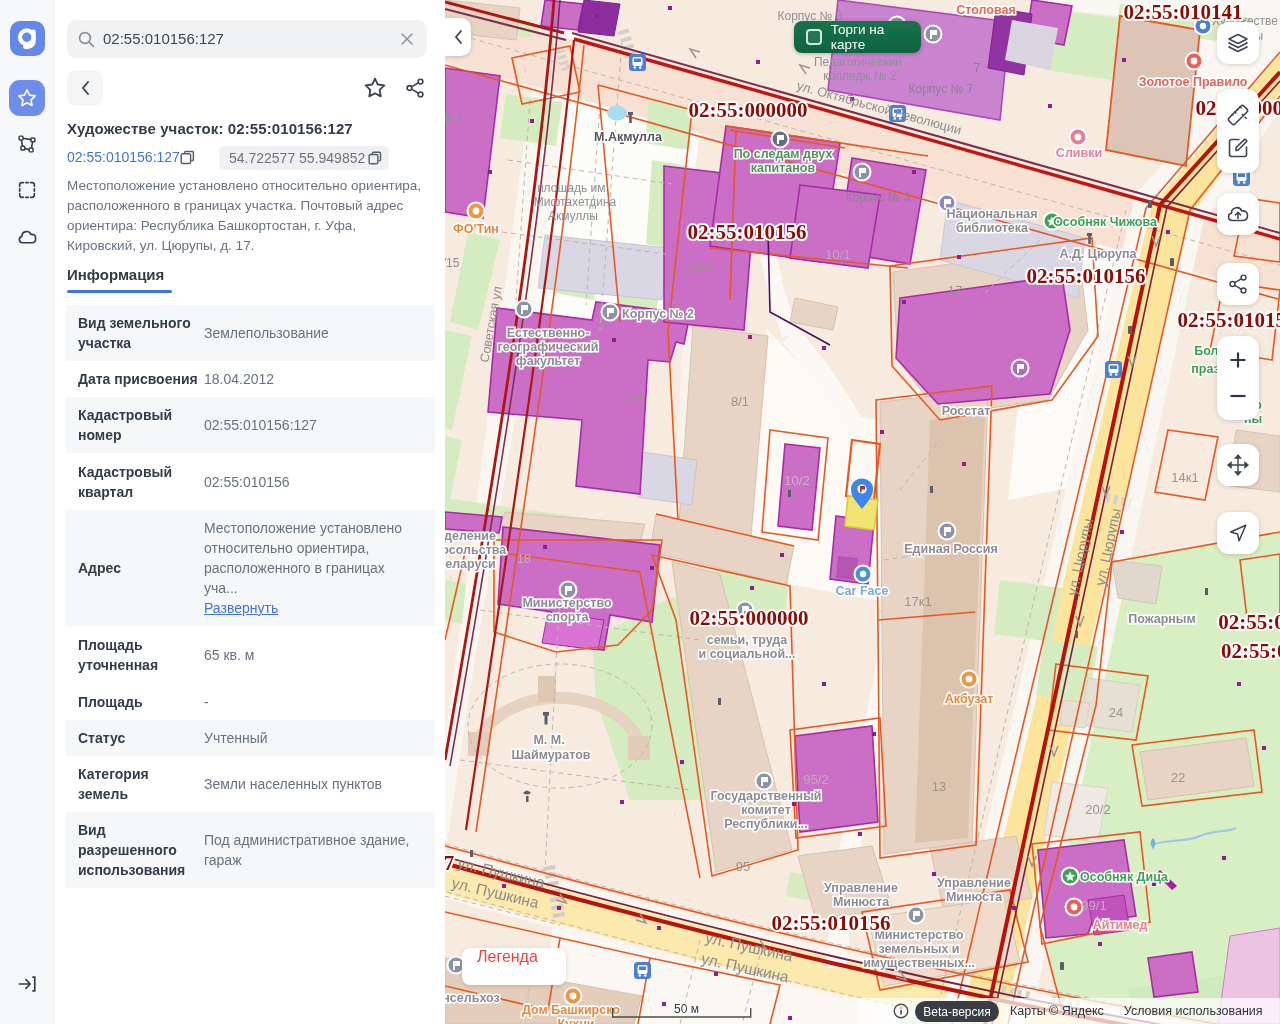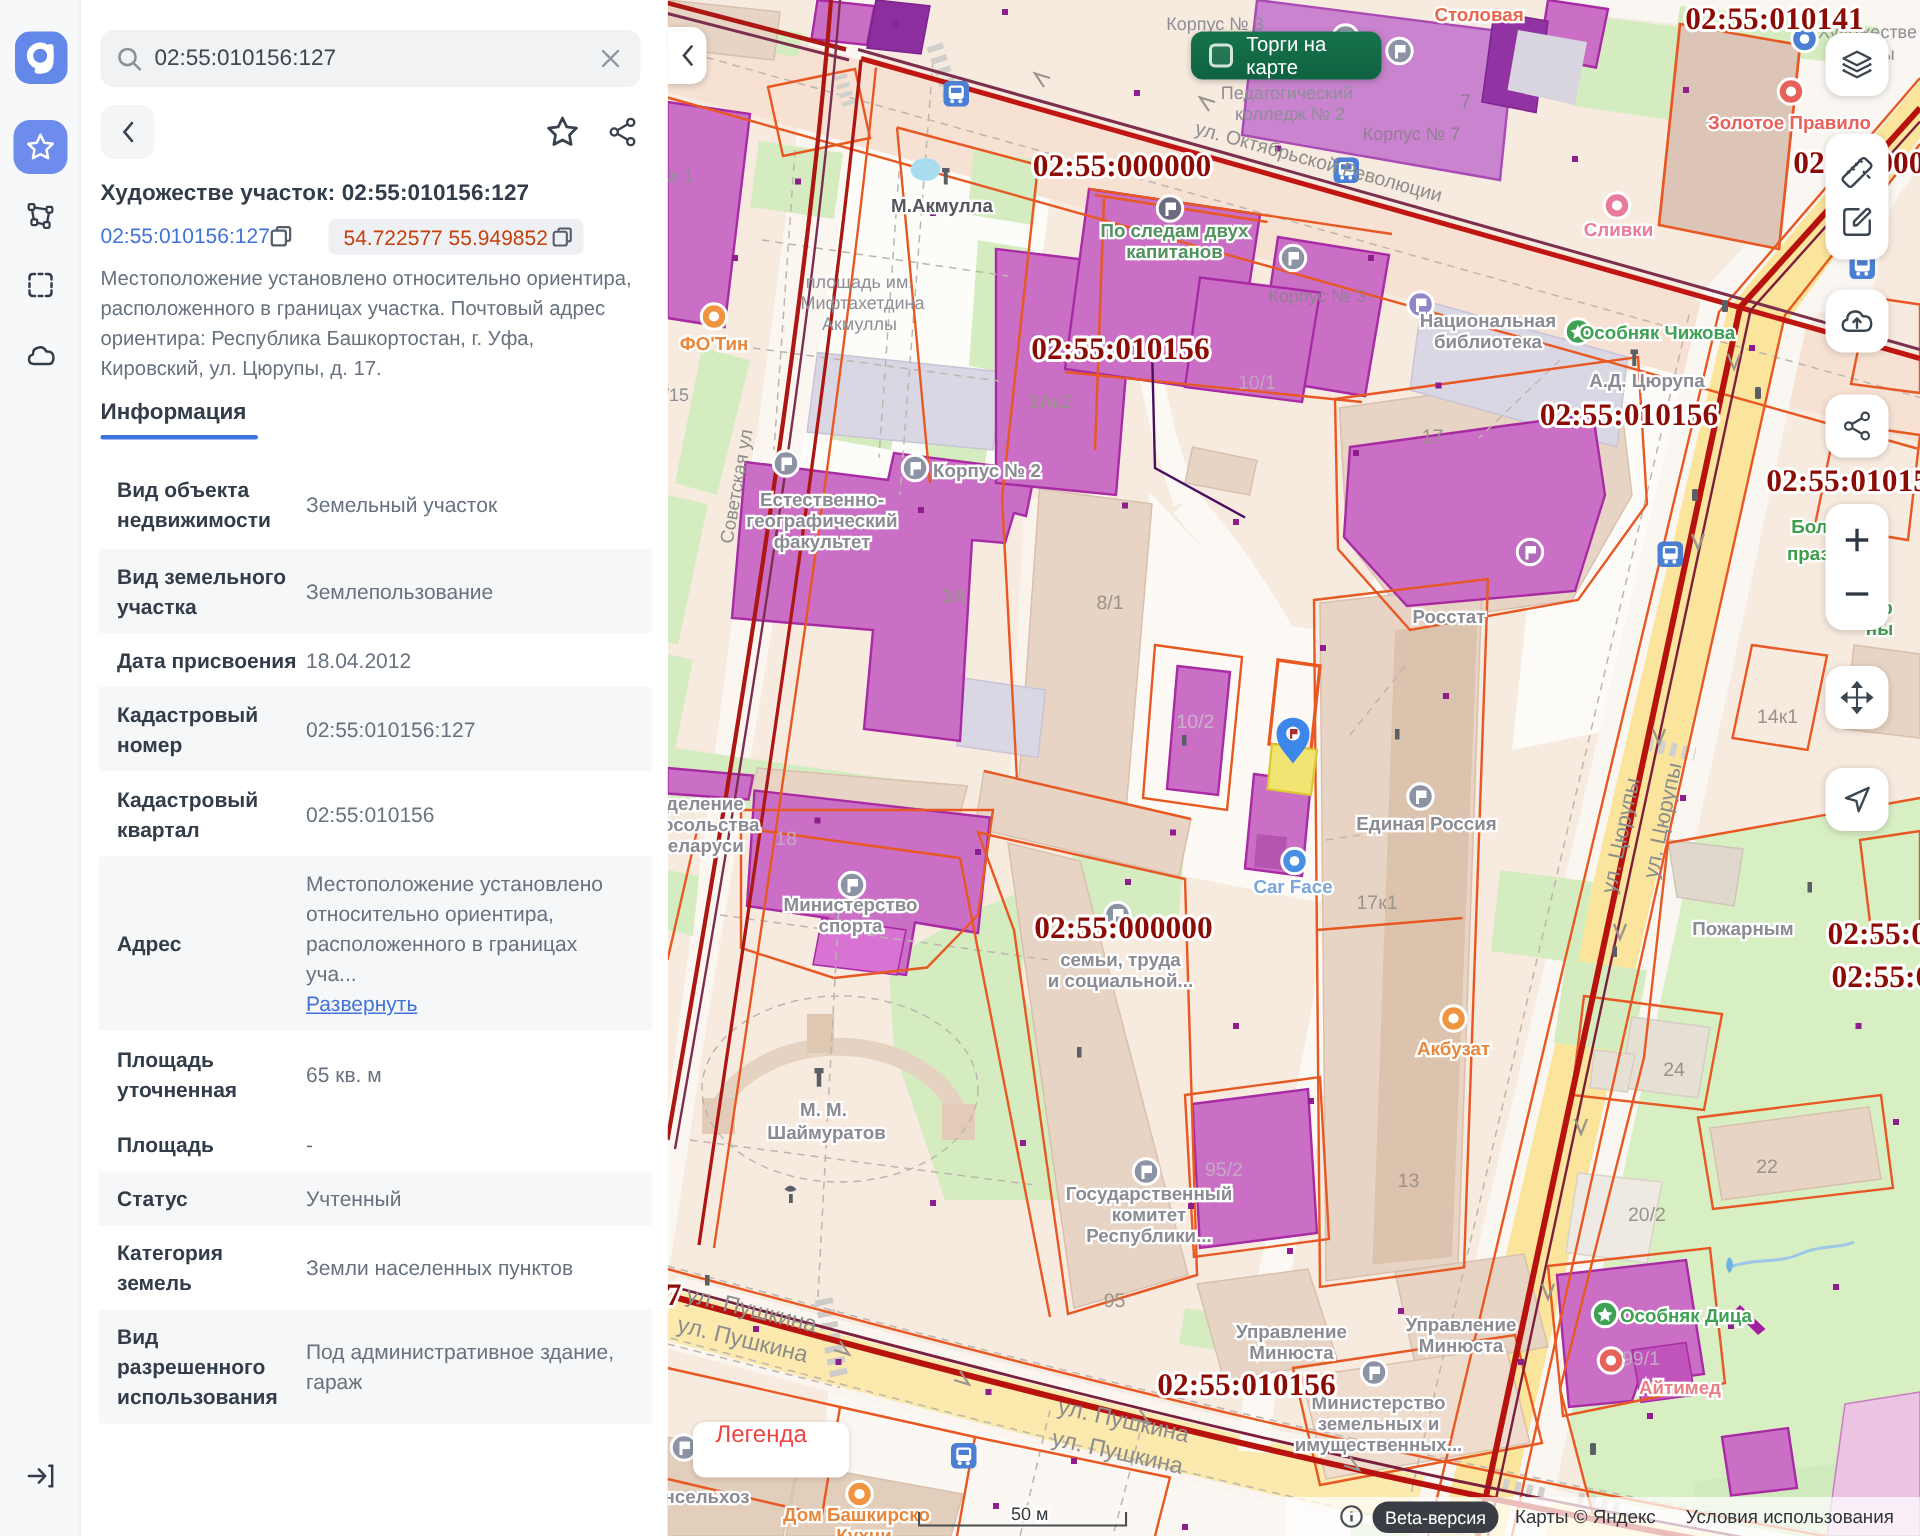--- a/index.html
+++ b/index.html
@@ -12,21 +12,21 @@
   .railbtn.active { background:#6d8cec; }
   
   #side { position:absolute; left:55px; top:0; width:390px; height:727px; background:#fff; }
   #search { position:absolute; left:12px; top:20px; width:360px; height:38px; background:#f0f2f4; border-radius:9px; }
   #search .q { position:absolute; left:36px; top:10px; font-size:15px; color:#3e4754; }
   .iconbtn { position:absolute; display:flex; align-items:center; justify-content:center; }
   #backbtn { left:12px; top:70px; width:36px; height:36px; background:#f4f5f7; border-radius:9px; }
   h1.title { position:absolute; left:12px; top:120px; font-size:15px; font-weight:bold; color:#333d4a; letter-spacing:.1px; }
   .linkrow { position:absolute; left:12px; top:149px; width:366px; height:22px; font-size:14px; }
   .linkrow a { color:#4273d9; text-decoration:none; }
-  .coordchip { position:absolute; left:152px; top:-3px; height:24px; background:#eef0f3; border-radius:5px; padding:4px 24px 0 10px; color:#c2410c; }
+  .coordchip { position:absolute; left:152px; top:-3px; height:24px; background:#eef0f3; border-radius:5px; padding:4px 24px 0 10px; color:#737373; }
   .desc { position:absolute; left:12px; top:176px; width:357px; font-size:13.5px; line-height:20px; color:#68727f; }
   .tab { position:absolute; left:12px; top:266px; font-size:15px; font-weight:bold; color:#333d4a; }
   .tabline { position:absolute; left:12px; top:290px; width:105px; height:3px; background:#3f73e0; border-radius:2px; }
   table.info { position:absolute; left:11px; top:305px; width:369px; border-collapse:collapse; font-size:14px; }
   table.info td { vertical-align:middle; padding:8px 4px 8px 0; line-height:20px; }
   table.info td.l { width:138px; padding-left:12px; color:#333d4a; font-weight:bold; }
   table.info td.v { color:#68727f; padding-right:21px; }
   table.info tr.g { background:#f6f7f8; }
   .exp { color:#4273d9; text-decoration:underline; }
   
@@ -672,24 +672,20 @@
             <rect x="1.2" y="3.8" width="9.4" height="9.8" rx="1.5" fill="none" stroke="#555e6a" stroke-width="1.5"></rect>
             <path d="M4.6 3.4 L4.6 2.6 Q4.6 1.4 5.8 1.4 L12.2 1.4 Q13.4 1.4 13.4 2.6 L13.4 9.4 Q13.4 10.6 12.2 10.6 L11.2 10.6" fill="none" stroke="#555e6a" stroke-width="1.5"></path>
           </svg>
       </div>
     </div>
     <div class="desc">Местоположение установлено относительно ориентира, расположенного в границах участка. Почтовый адрес ориентира: Республика Башкортостан, г. Уфа, Кировский, ул. Цюрупы, д. 17.</div>
     <div class="tab">Информация</div>
     <div class="tabline"></div>
     <table class="info">
       <tbody>
-          <tr style="height:61px">
-            <td class="l">Вид объекта недвижимости</td>
-            <td class="v">Земельный участок</td>
-          </tr>
       <tr style="height:56px" class="g">
             <td class="l">Вид земельного участка</td>
             <td class="v">Землепользование</td>
           </tr>
       <tr style="height:36px">
             <td class="l">Дата присвоения</td>
             <td class="v">18.04.2012</td>
           </tr>
       <tr style="height:56px" class="g">
             <td class="l">Кадастровый номер</td>

